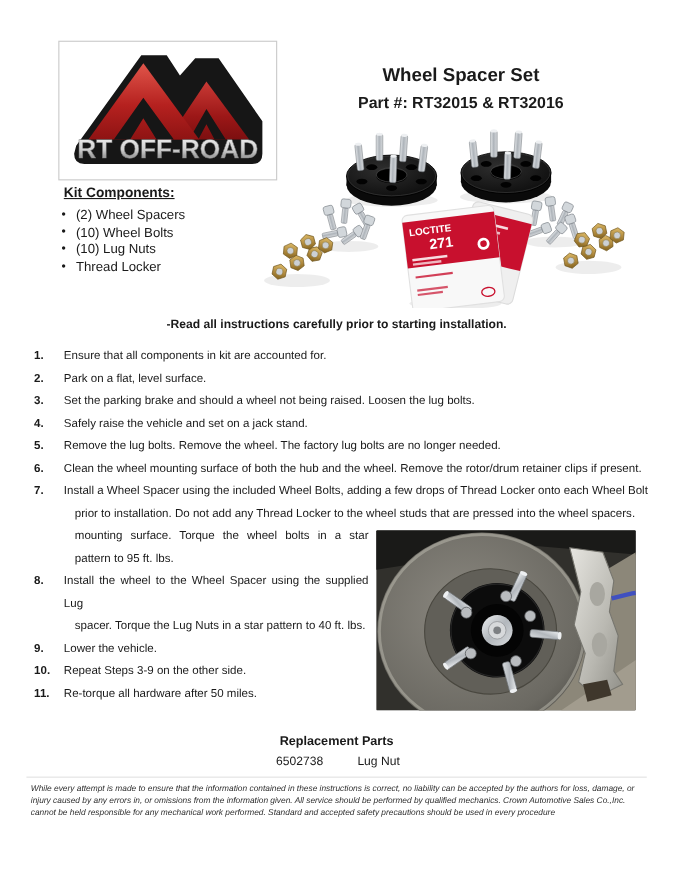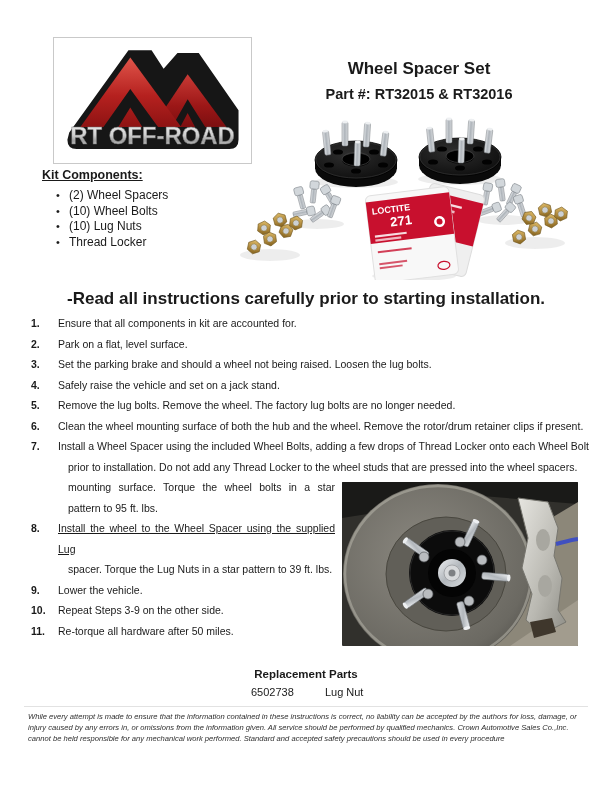--- a/index.html
+++ b/index.html
@@ -12,35 +12,35 @@
     position:absolute;left:53px;top:37px;width:199px;height:127px;
     background:#fff;border:1px solid #c9c9c9;box-sizing:border-box;
     display:flex;align-items:center;justify-content:center;
   }
   
   .header{position:absolute;left:303px;top:58px;width:232px;text-align:center;}
   .header .title{font-size:17px;font-weight:bold;line-height:22px;}
   .header .part{font-size:14.5px;font-weight:bold;line-height:20px;margin-top:4px;}
   
   .kit{position:absolute;left:42px;top:168px;width:190px;}
-  .kit-heading{font-size:12.5px;font-weight:bold;text-decoration:underline;}
+  .kit-heading{font-size:12.5px;font-weight:bold;text-decoration:underline;margin-left:16px;}
   .kit-list{margin-top:6px;}
   .kit-item{display:flex;font-size:12px;line-height:15.6px;}
   .kit-item .bullet{width:13px;padding-left:14px;font-size:11px;}
   
   .notice{position:absolute;left:0;right:0;top:289px;text-align:center;
-    font-size:17px;font-weight:bold;}
+    font-size:11px;font-weight:bold;}
   
   .steps{position:absolute;left:31px;top:313px;width:556px;font-size:10.5px;}
   .step{position:relative;padding-left:27px;}
   .step .num{position:absolute;left:0;top:0;font-weight:bold;line-height:20.5px;}
   .line{line-height:20.5px;white-space:nowrap;}
   .cont{padding-left:10px;}
   .narrow{width:267px;}
-  .w1{width:277px;text-decoration:underline;}
+  .w1{width:277px;}
   .just{white-space:normal;text-align:justify;text-align-last:justify;}
   
   .photo1{position:absolute;left:222px;top:100px;}
   .photo2{position:absolute;left:342px;top:482px;border-radius:1px;}
   
   .replacement{position:absolute;left:0;right:0;top:668px;text-align:center;}
   .replacement .rep-heading{font-size:11.5px;font-weight:bold;}
   .rep-row{position:absolute;left:251px;top:18px;font-size:11px;white-space:nowrap;text-align:right;}
   .rep-row .pn{display:inline-block;}
   .rep-row .name{display:inline-block;margin-left:28px;}
@@ -256,21 +256,21 @@
     <div class="step">
       <span class="num">7.</span>
       <div class="line">Install a Wheel Spacer using the included Wheel Bolts, adding a few drops of Thread Locker onto each Wheel Bolt</div>
       <div class="line cont">prior to installation.  Do not add any Thread Locker to the wheel studs that are pressed into the wheel spacers.</div>
       <div class="line cont narrow just">mounting surface.  Torque the wheel bolts in a star</div>
       <div class="line cont">pattern to 95 ft. lbs.</div>
     </div>
     <div class="step">
       <span class="num">8.</span>
       <div class="line w1 just">Install the wheel to the Wheel Spacer using the supplied Lug</div>
-      <div class="line cont">spacer.  Torque the Lug Nuts in a star pattern to 39 ft. lbs.</div>
+      <div class="line cont">spacer.  Torque the Lug Nuts in a star pattern to 40 ft. lbs.</div>
     </div>
     <div class="step">
       <span class="num">9.</span>
       <div class="line">Lower the vehicle.</div>
     </div>
     <div class="step">
       <span class="num">10.</span>
       <div class="line">Repeat Steps 3-9 on the other side.</div>
     </div>
     <div class="step">

